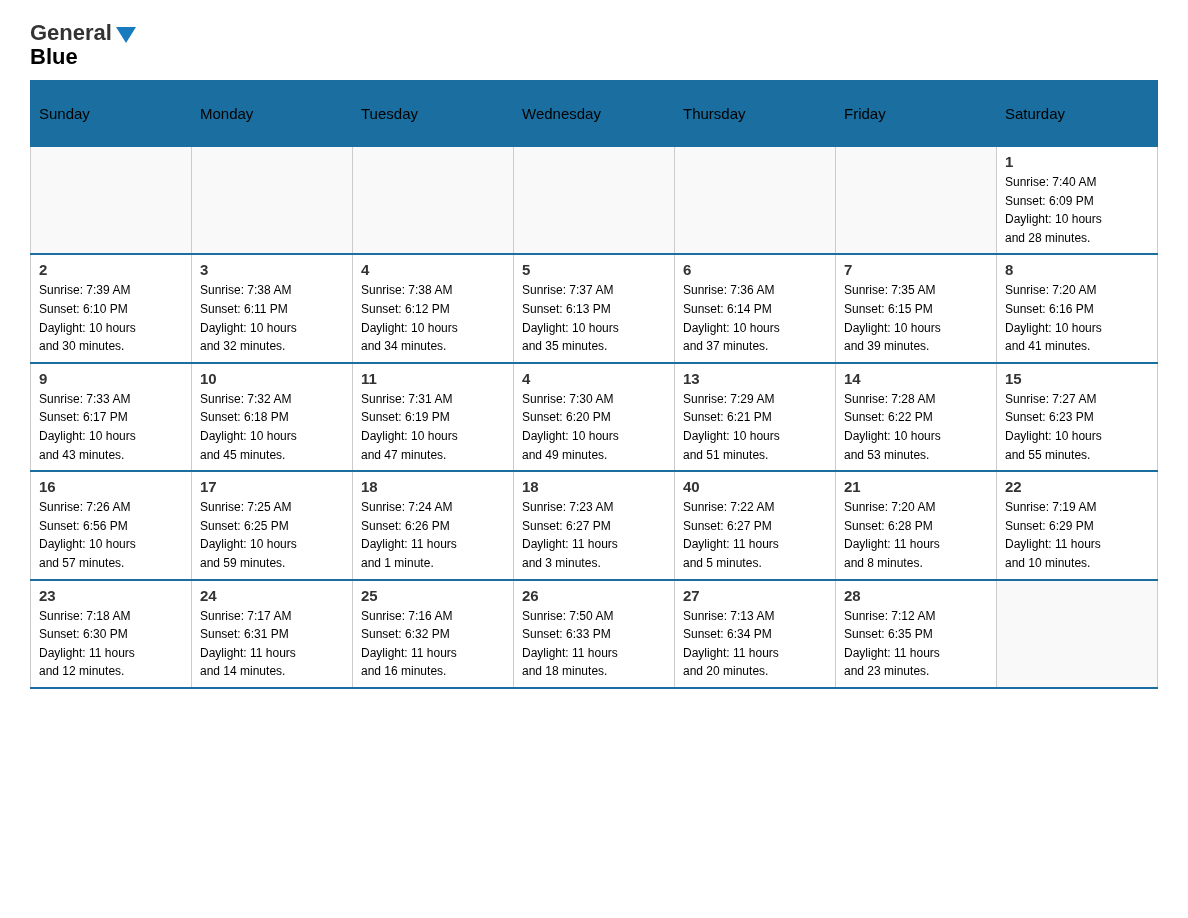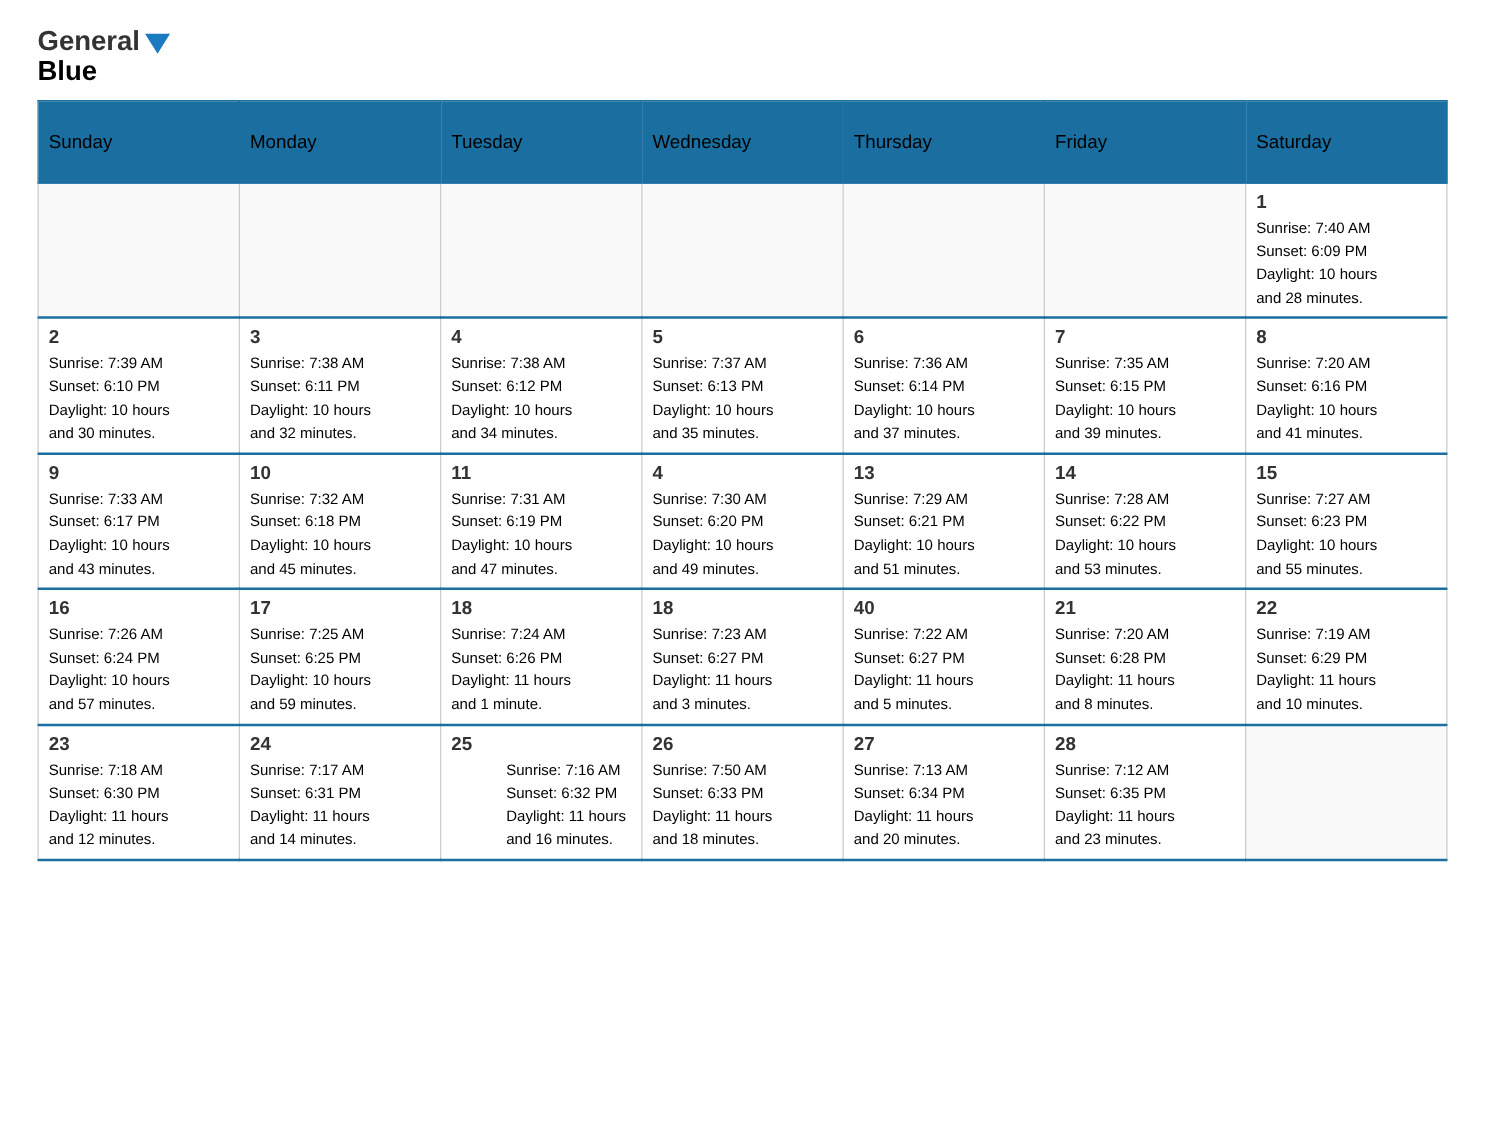--- a/index.html
+++ b/index.html
@@ -240,21 +240,21 @@
           <div class="day-info" style="white-space: pre-line;">Sunrise: 7:27 AM
 Sunset: 6:23 PM
 Daylight: 10 hours
 and 55 minutes.</div>
         </td>
       </tr>
       <tr>
         <td>
           <span class="day-number">16</span>
           <div class="day-info" style="white-space: pre-line;">Sunrise: 7:26 AM
-Sunset: 6:24 PM
+Sunset: 6:56 PM
 Daylight: 10 hours
 and 57 minutes.</div>
         </td>
         <td>
           <span class="day-number">17</span>
           <div class="day-info" style="white-space: pre-line;">Sunrise: 7:25 AM
 Sunset: 6:25 PM
 Daylight: 10 hours
 and 59 minutes.</div>
         </td>
@@ -304,21 +304,21 @@
         </td>
         <td>
           <span class="day-number">24</span>
           <div class="day-info" style="white-space: pre-line;">Sunrise: 7:17 AM
 Sunset: 6:31 PM
 Daylight: 11 hours
 and 14 minutes.</div>
         </td>
         <td>
           <span class="day-number">25</span>
-          <div class="day-info" style="white-space: pre-line; margin-left: 44px;">Sunrise: 7:16 AM
+          <div class="day-info" style="white-space: pre-line;">Sunrise: 7:16 AM
 Sunset: 6:32 PM
 Daylight: 11 hours
 and 16 minutes.</div>
         </td>
         <td>
           <span class="day-number">26</span>
           <div class="day-info" style="white-space: pre-line;">Sunrise: 7:50 AM
 Sunset: 6:33 PM
 Daylight: 11 hours
 and 18 minutes.</div>

